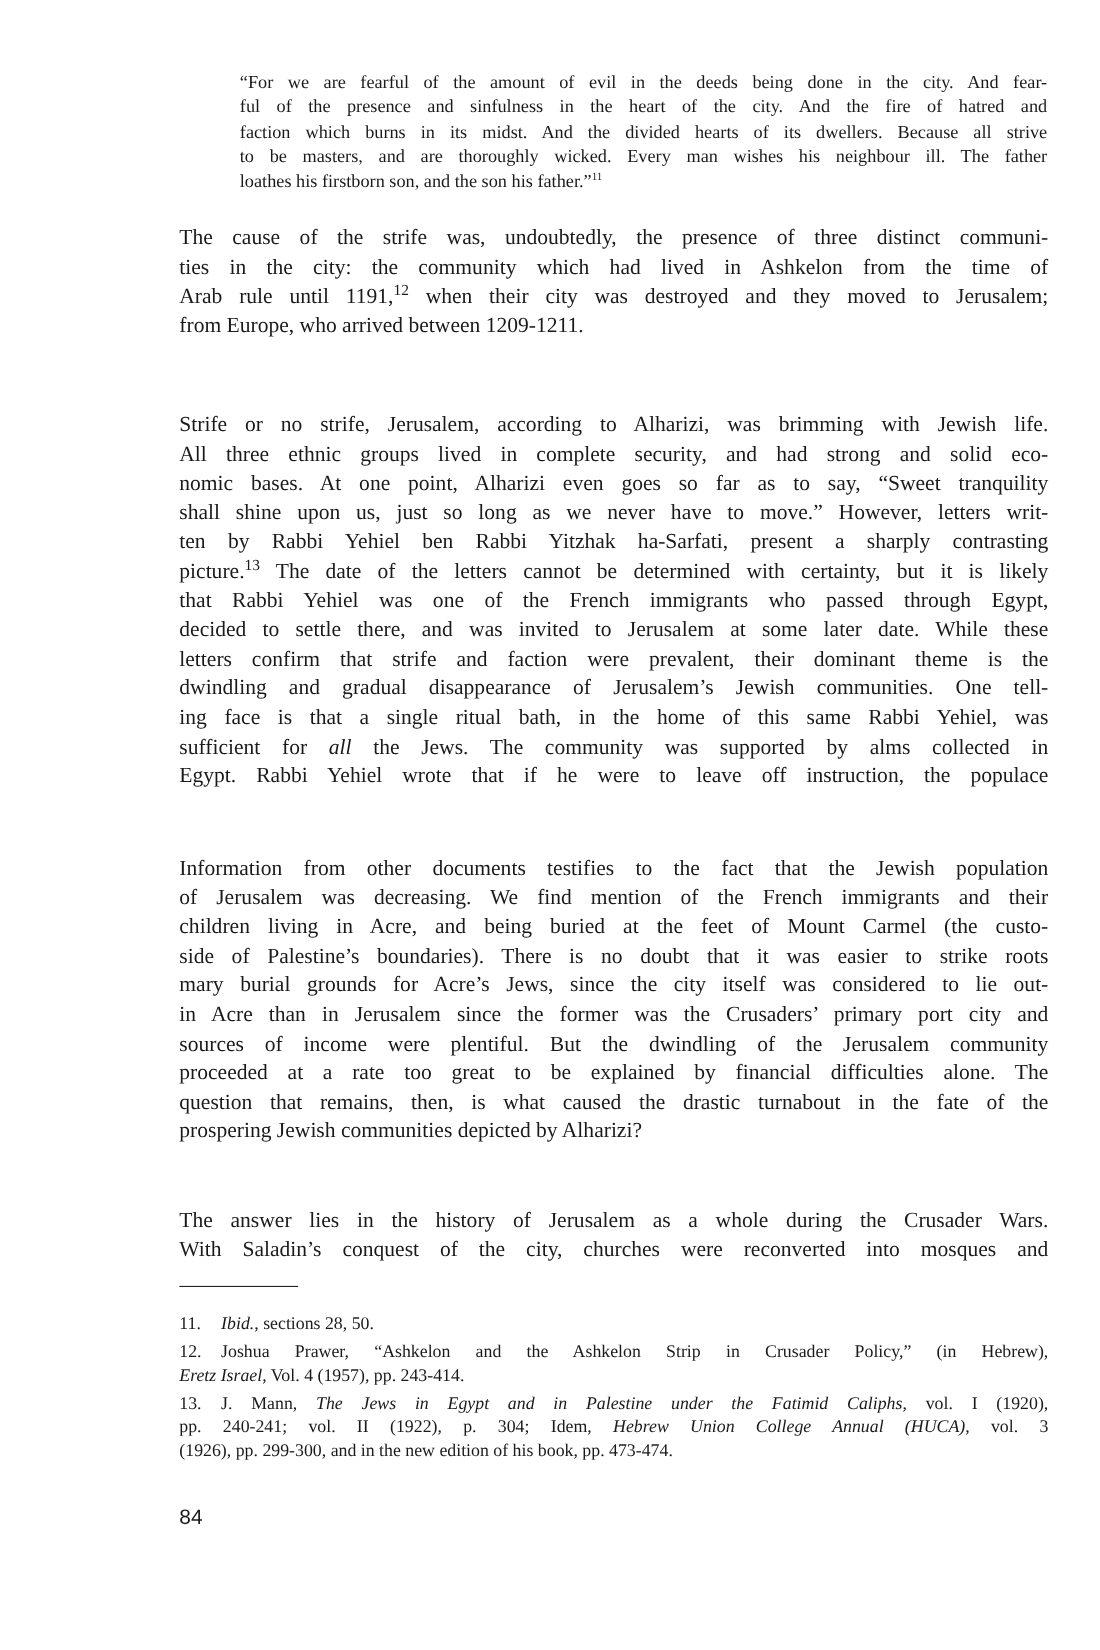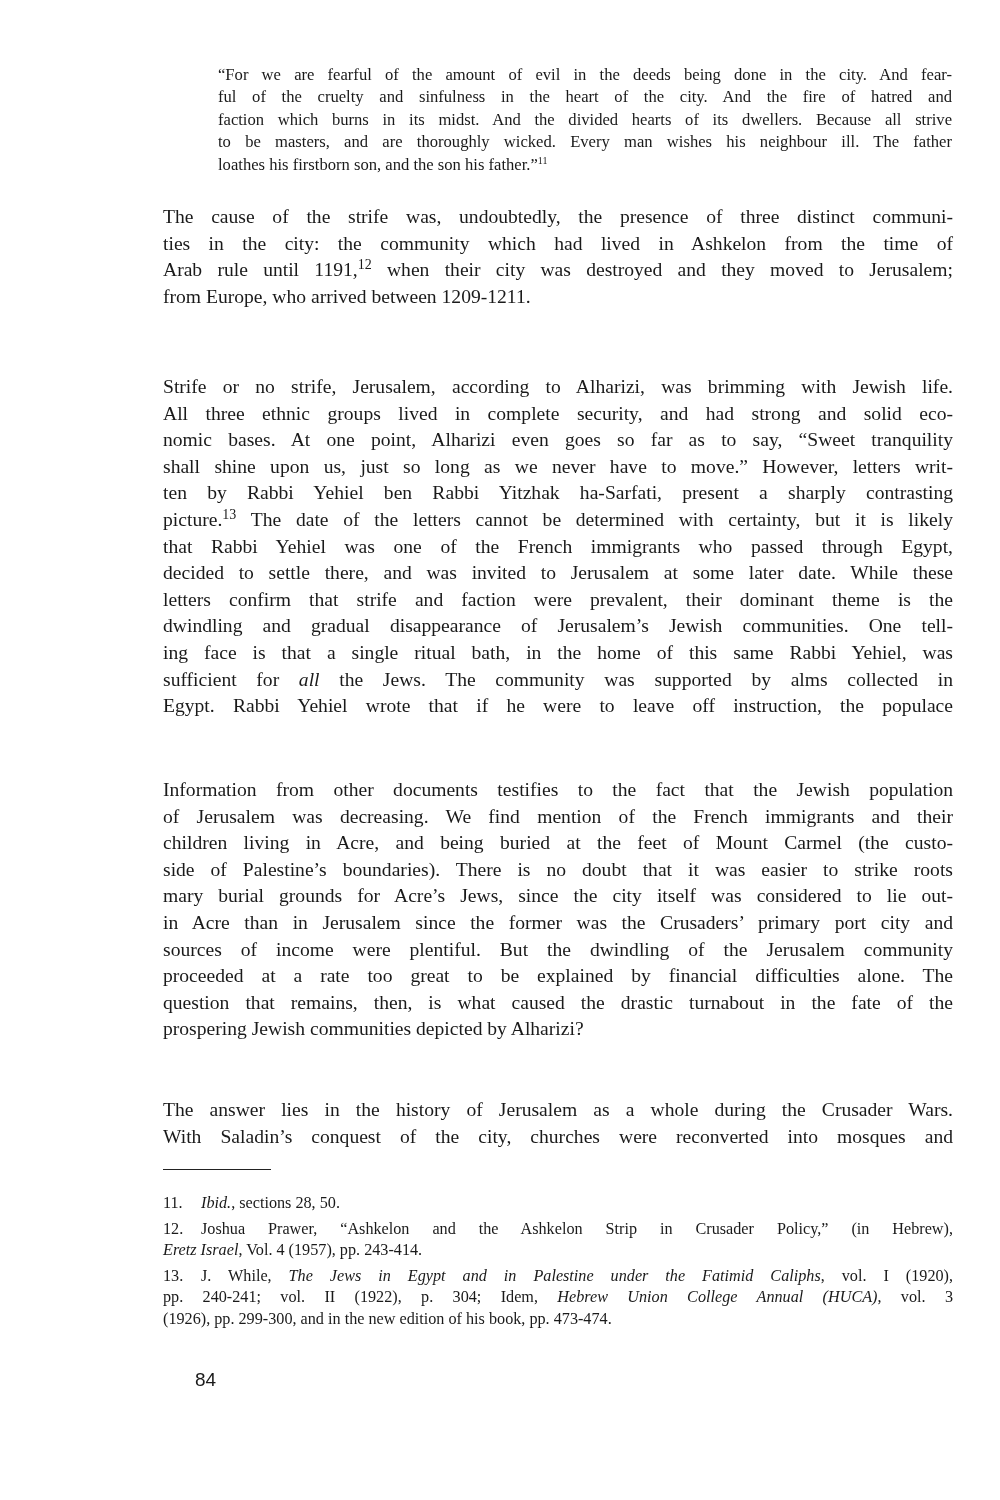--- a/index.html
+++ b/index.html
@@ -30,31 +30,31 @@
              border-top: 1.6px solid #222; }
 
   .footnotes { position: absolute; left: 163px; top: 1193px; width: 790px;
                font-size: 16.2px; line-height: 21.5px; }
   .fn { display: block; margin-bottom: 4px; }
   .fn .line { display: block; text-align: justify; text-align-last: justify; white-space: nowrap; }
   .fn .line.last { text-align-last: left; }
   .fn-num { display: inline-block; width: 38px; }
 
   .page-number { position: absolute; left: 163px; top: 1369px; font-size: 19px;
-                 font-family: "Liberation Sans", "DejaVu Sans", sans-serif; margin-left: 32px; }
+                 font-family: "Liberation Sans", "DejaVu Sans", sans-serif; }
   i { font-style: italic; }
 </style>
 </head>
 <body>
 
 <div class="page">
 
   <div class="quote">
     <span class="line">“For we are fearful of the amount of evil in the deeds being done in the city. And fear-</span>
-    <span class="line">ful of the cruelty and sinfulness in the heart of the city. And the fire of hatred and</span>
+    <span class="line">ful of the presence and sinfulness in the heart of the city. And the fire of hatred and</span>
     <span class="line">faction which burns in its midst. And the divided hearts of its dwellers. Because all strive</span>
     <span class="line">to be masters, and are thoroughly wicked. Every man wishes his neighbour ill. The father</span>
     <span class="line last"><span>loathes his firstborn son, and the son his father.”</span><sup>11</sup></span>
   </div>
 
   <div class="body" id="p1">
     <span class="line">The cause of the strife was, undoubtedly, the presence of three distinct communi-</span>
     <span class="line">ties in the city: the community which had lived in Ashkelon from the time of</span>
     <span class="line"><span>Arab rule until 1191,</span><sup>12</sup><span> when their city was destroyed and they moved to Jerusalem;</span></span>
     <span class="line last">from Europe, who arrived between 1209-1211.</span>
@@ -98,20 +98,20 @@
 
   <div class="footnotes">
     <div class="fn">
       <span class="line last"><span class="fn-num">11.</span><i>Ibid.</i><span>, sections 28, 50.</span></span>
     </div>
     <div class="fn">
       <span class="line"><span class="fn-num">12.</span><span>Joshua Prawer, “Ashkelon and the Ashkelon Strip in Crusader Policy,” (in Hebrew),</span></span>
       <span class="line last"><i>Eretz Israel</i><span>, Vol. 4 (1957), pp. 243-414.</span></span>
     </div>
     <div class="fn">
-      <span class="line"><span class="fn-num">13.</span><span>J. While, </span><i>The Jews in Egypt and in Palestine under the Fatimid Caliphs</i><span>, vol. I (1920),</span></span>
+      <span class="line"><span class="fn-num">13.</span><span>J. Mann, </span><i>The Jews in Egypt and in Palestine under the Fatimid Caliphs</i><span>, vol. I (1920),</span></span>
       <span class="line"><span>pp. 240-241; vol. II (1922), p. 304; Idem, </span><i>Hebrew Union College Annual (HUCA)</i><span>, vol. 3</span></span>
       <span class="line last">(1926), pp. 299-300, and in the new edition of his book, pp. 473-474.</span>
     </div>
   </div>
 
   <div class="page-number">84</div>
 </div>
 
 </body></html>

